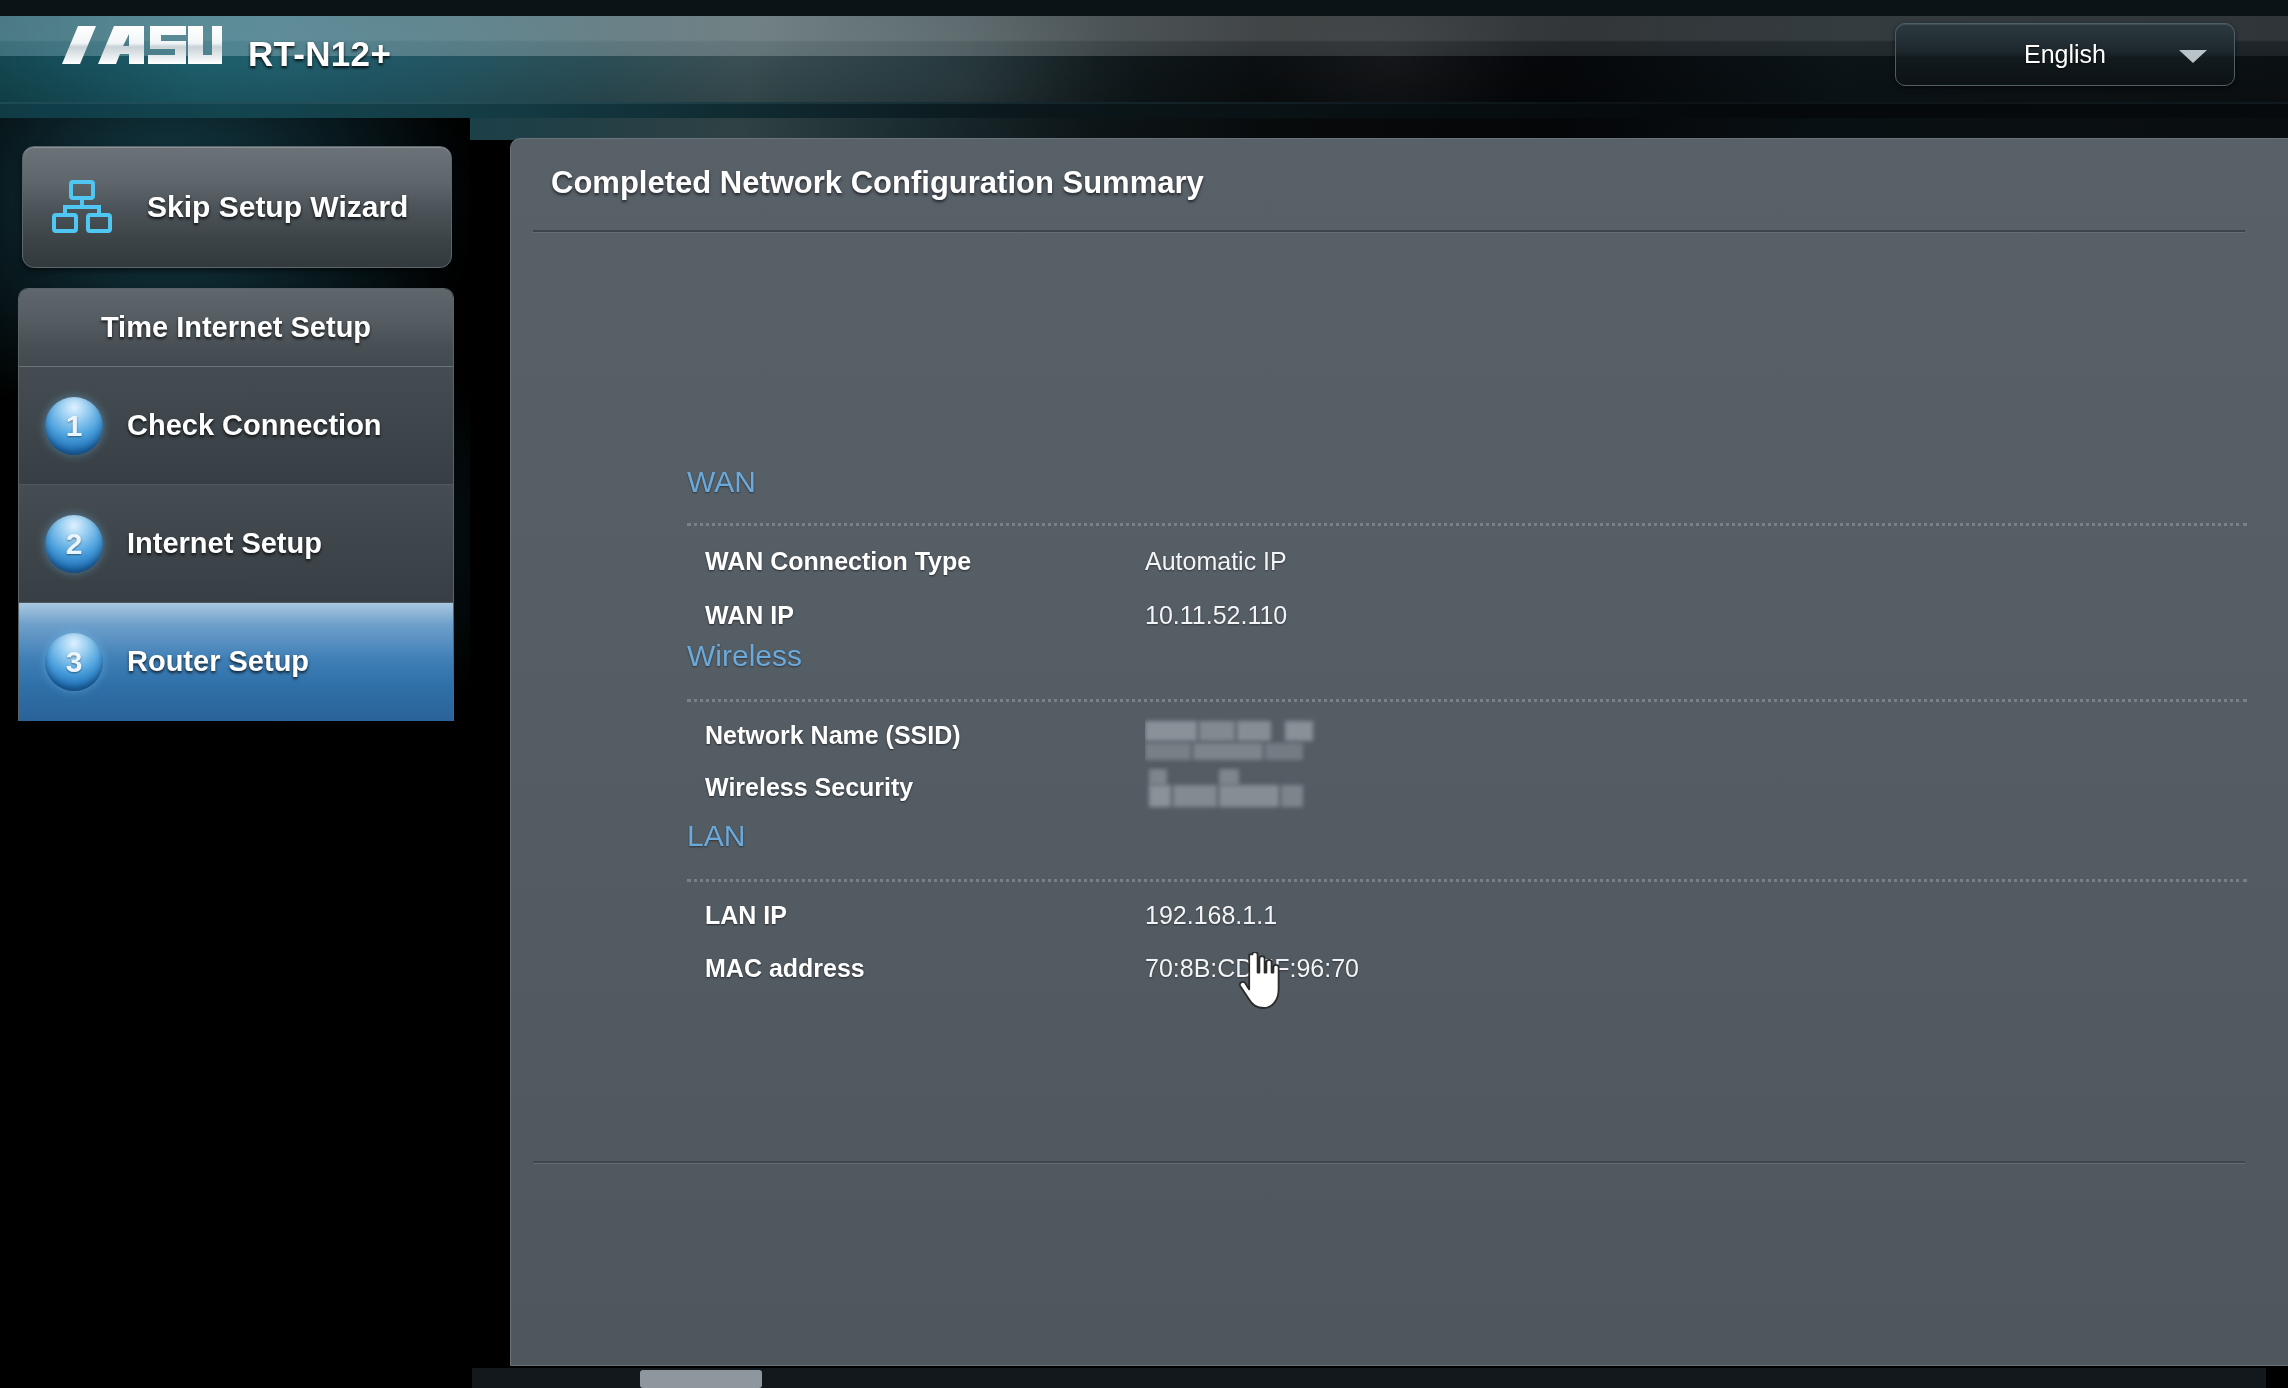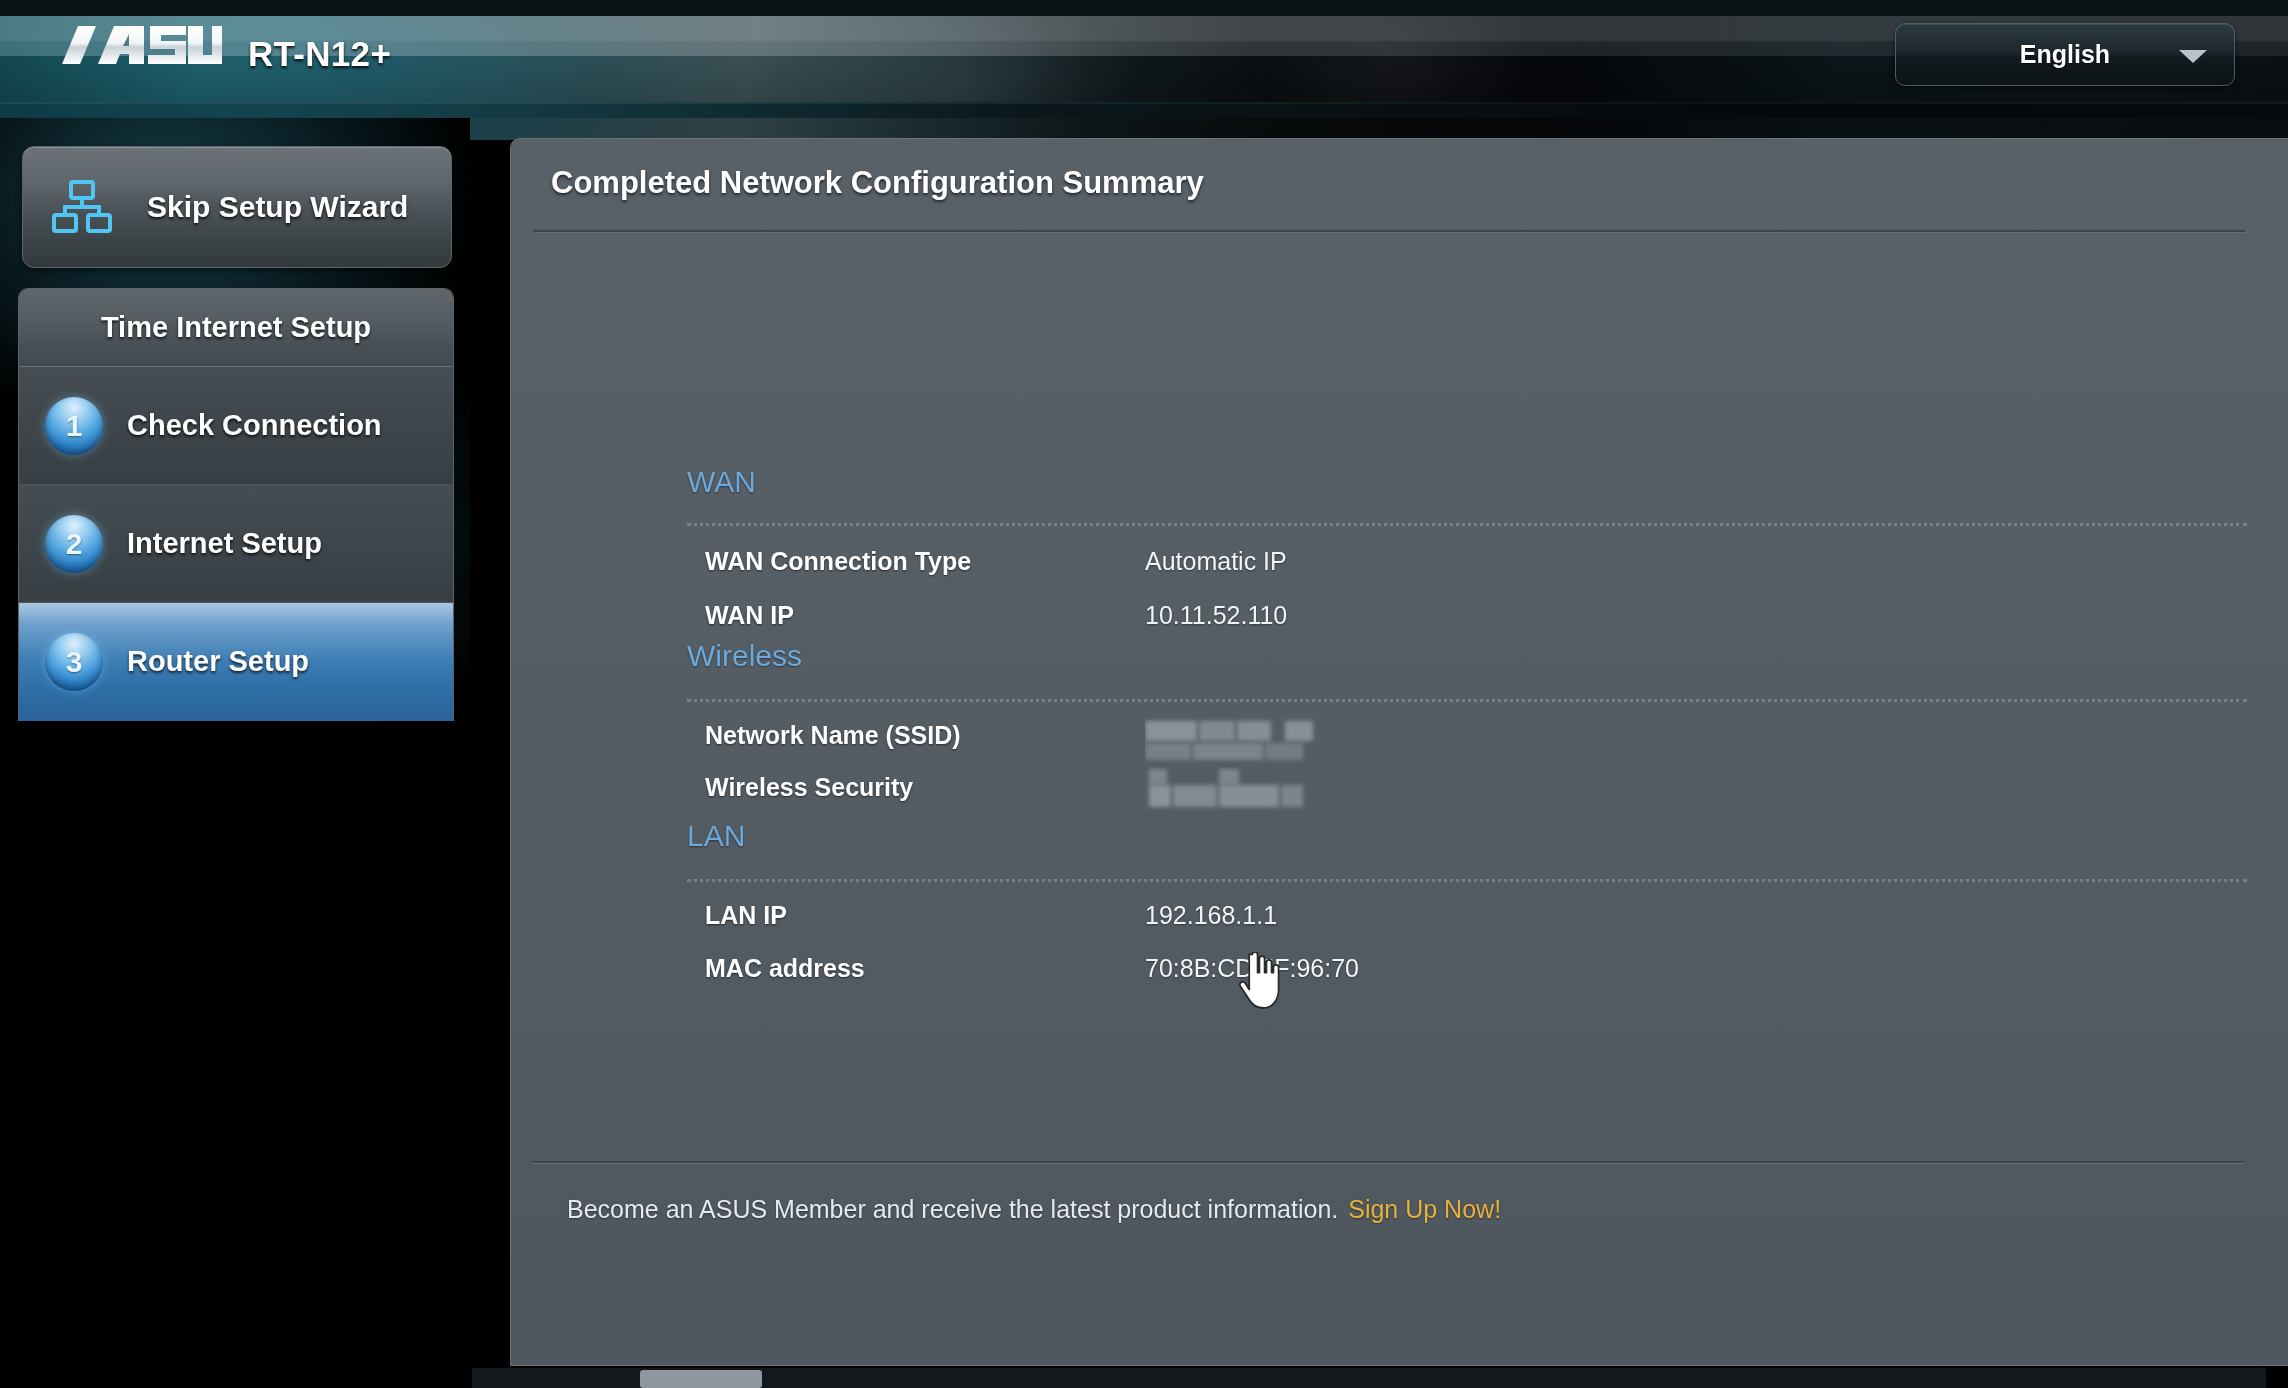--- a/index.html
+++ b/index.html
@@ -135,21 +135,21 @@
     background: linear-gradient(to bottom, #2c3a40 0%, #1d282d 45%, #131b1f 55%, #0c1216 100%);
     box-shadow: inset 0 1px 0 rgba(255,255,255,0.10), 0 2px 5px rgba(0,0,0,0.6);
     display: flex;
     align-items: center;
     justify-content: center;
     cursor: pointer;
     box-sizing: border-box;
   }
   #lang-label {
     font-size: 25px;
-    font-weight: bold;
+    font-weight: normal;
     color: #ffffff;
     text-shadow: 0 1px 2px rgba(0,0,0,0.8);
   }
   #lang-caret {
     position: absolute;
     right: 27px;
     top: 26px;
     width: 0; height: 0;
     border-left: 14px solid transparent;
     border-right: 14px solid transparent;
@@ -577,23 +577,20 @@
       <div class="section-head" style="top:680px;">LAN</div>
       <div class="section-rule" style="top:740px;"></div>
       <div class="kv-key" style="top:762px;">LAN IP</div>
       <div class="kv-val" style="top:762px;">192.168.1.1</div>
       <div class="kv-key" style="top:815px;">MAC address</div>
       <div class="kv-val" style="top:815px;">70:8B:CD:5F:96:70</div>
     </div>
 
 
     <div id="footer-rule"></div>
-    <div id="footer-text">
-      <span>Become an ASUS Member and receive the latest product information.</span><span id="signup-link">Sign Up Now!</span>
-    </div>
   </div>
 
   <div id="cursor">
     <svg width="48" height="58" viewBox="0 0 24 29" xmlns="http://www.w3.org/2000/svg">
       <path d="M7.2 1.2c0-.7.6-1.2 1.3-1.2s1.3.5 1.3 1.2v9.1h.9V3.3c0-.7.6-1.2 1.3-1.2s1.3.5 1.3 1.2v7h.9V5.1c0-.7.6-1.2 1.3-1.2s1.3.5 1.3 1.2v5.2h.9V7.6c0-.7.6-1.2 1.3-1.2s1.3.5 1.3 1.2v11.1c0 4.9-2.8 9.3-7.4 9.3-3.6 0-5.7-1.3-7.4-4.4L1.1 17c-.4-.7-.1-1.5.6-1.9.7-.4 1.6-.1 2 .6l1.9 3V1.2z" fill="#ffffff" stroke="#2b2b2b" stroke-width="0.9" stroke-linejoin="round"></path>
     </svg>
   </div>
 
   <div id="bottom-bar"></div>
   <div id="bottom-thumb"></div>

